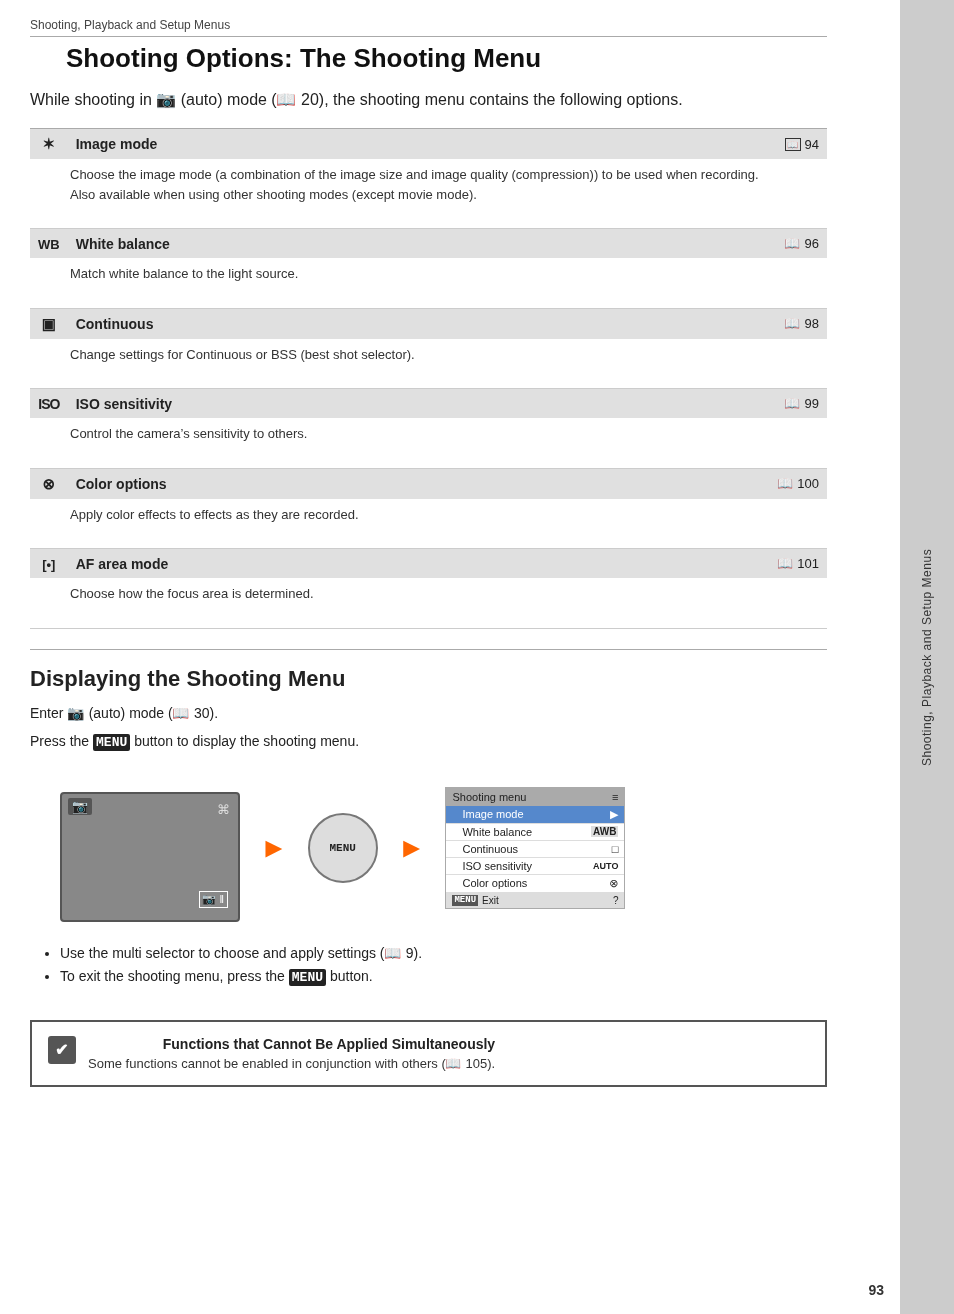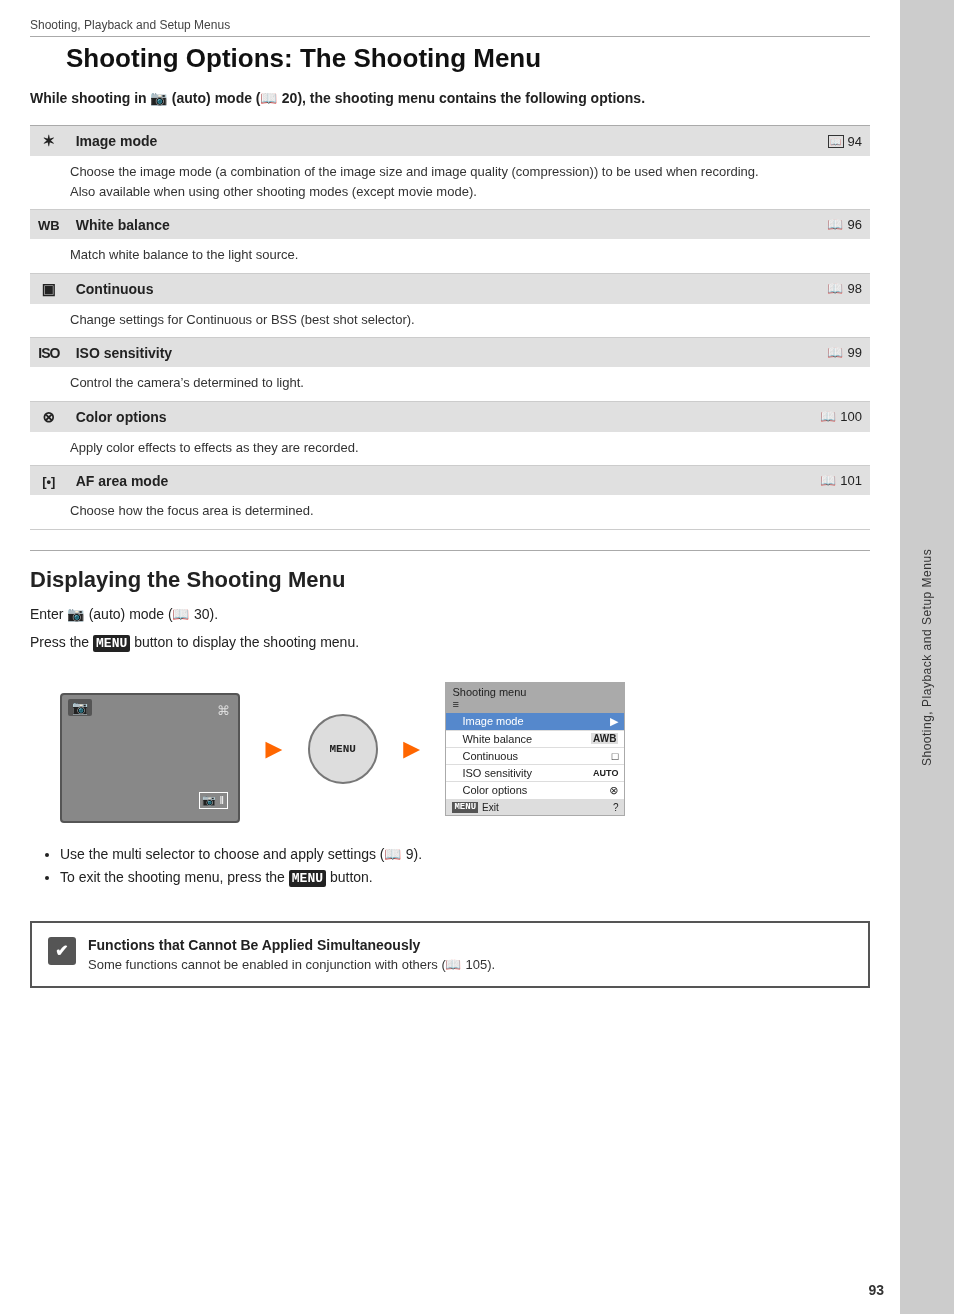--- a/index.html
+++ b/index.html
@@ -10,20 +10,21 @@
       color: #222;
       width: 954px;
       min-height: 1314px;
       position: relative;
     }
 
     .page-wrapper {
       display: flex;
       width: 954px;
       min-height: 1314px;
+      gap: 43px;
     }
 
     .main-content {
       flex: 1;
       padding: 18px 30px 30px 30px;
       max-width: 900px;
     }
 
     .side-tab {
       width: 54px;
@@ -48,44 +49,43 @@
 
     .page-title {
       font-size: 26px;
       font-weight: bold;
       color: #111;
       margin-bottom: 14px;
       margin-left: 36px;
     }
 
     .intro-text {
-      font-size: 14px;
+      font-size: 16px;
       color: #222;
       margin-bottom: 16px;
       line-height: 1.5;
-      font-weight: bold;
     }
 
     .menu-table {
       width: 100%;
       border-collapse: collapse;
       margin-bottom: 20px;
     }
 
     .menu-table tr.header-row td {
       background: #e0e0e0;
       padding: 6px 8px;
       font-weight: bold;
       font-size: 14px;
       border-top: 1px solid #aaa;
     }
 
     .menu-table tr.desc-row td {
       background: #fff;
-      padding: 6px 8px 8px 40px;
+      padding: 6px 8px 24px 40px;
       font-size: 13px;
       color: #333;
       line-height: 1.5;
       border-bottom: 1px solid #ccc;
     }
 
     .menu-table tr.header-row td.icon-cell {
       width: 36px;
       text-align: center;
       font-size: 15px;
@@ -217,21 +217,20 @@
       width: 180px;
       font-size: 11px;
     }
 
     .shooting-menu-panel .sm-header {
       background: #aaa;
       padding: 3px 6px;
       display: flex;
       justify-content: space-between;
       font-size: 11px;
-      flex-direction: column;
     }
 
     .shooting-menu-panel .sm-row {
       padding: 2px 6px 2px 16px;
       border-bottom: 1px solid #ddd;
       display: flex;
       justify-content: space-between;
       align-items: center;
     }
 
@@ -276,20 +275,21 @@
       align-items: center;
       justify-content: center;
       border-radius: 3px;
       flex-shrink: 0;
     }
 
     .note-content .note-title {
       font-weight: bold;
       font-size: 14px;
       margin-bottom: 4px;
+      text-align: right;
     }
 
     .note-content .note-text {
       font-size: 13px;
       color: #333;
     }
 
     .page-number {
       position: absolute;
       bottom: 16px;
@@ -366,21 +366,21 @@
       </tr>
 
       <tr class="header-row">
         <td class="icon-cell"><span class="iso-icon">ISO</span></td>
         <td class="label-cell">ISO sensitivity</td>
         <td class="page-cell">
           <span class="page-ref">📖 99</span>
         </td>
       </tr>
       <tr class="desc-row">
-        <td colspan="3">Control the camera’s determined to light.</td>
+        <td colspan="3">Control the camera’s sensitivity to others.</td>
       </tr>
 
       <tr class="header-row">
         <td class="icon-cell">⊗</td>
         <td class="label-cell">Color options</td>
         <td class="page-cell">
           <span class="page-ref">📖 100</span>
         </td>
       </tr>
       <tr class="desc-row">

